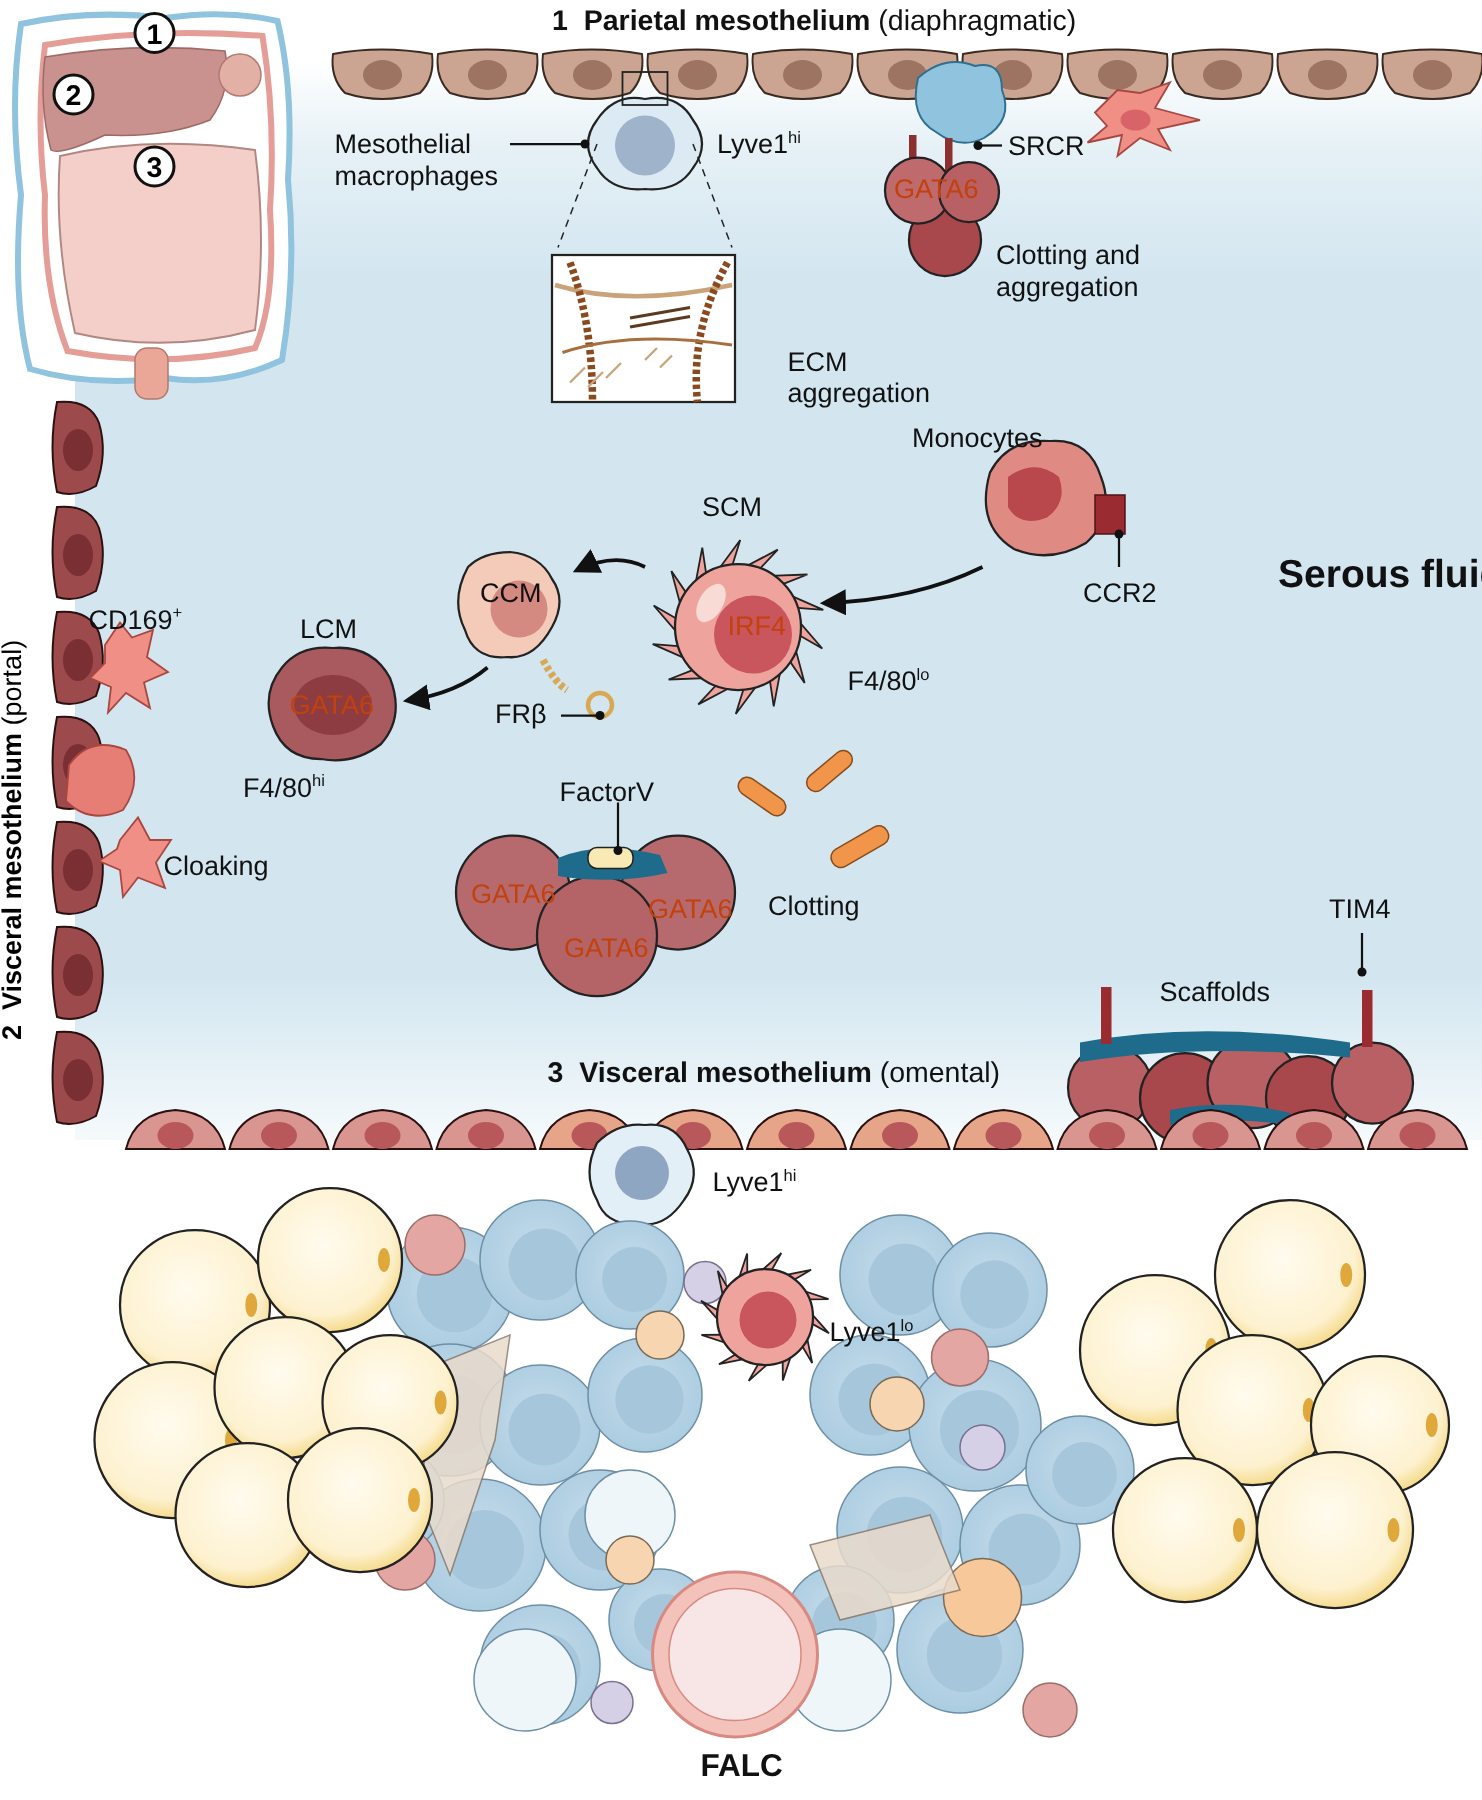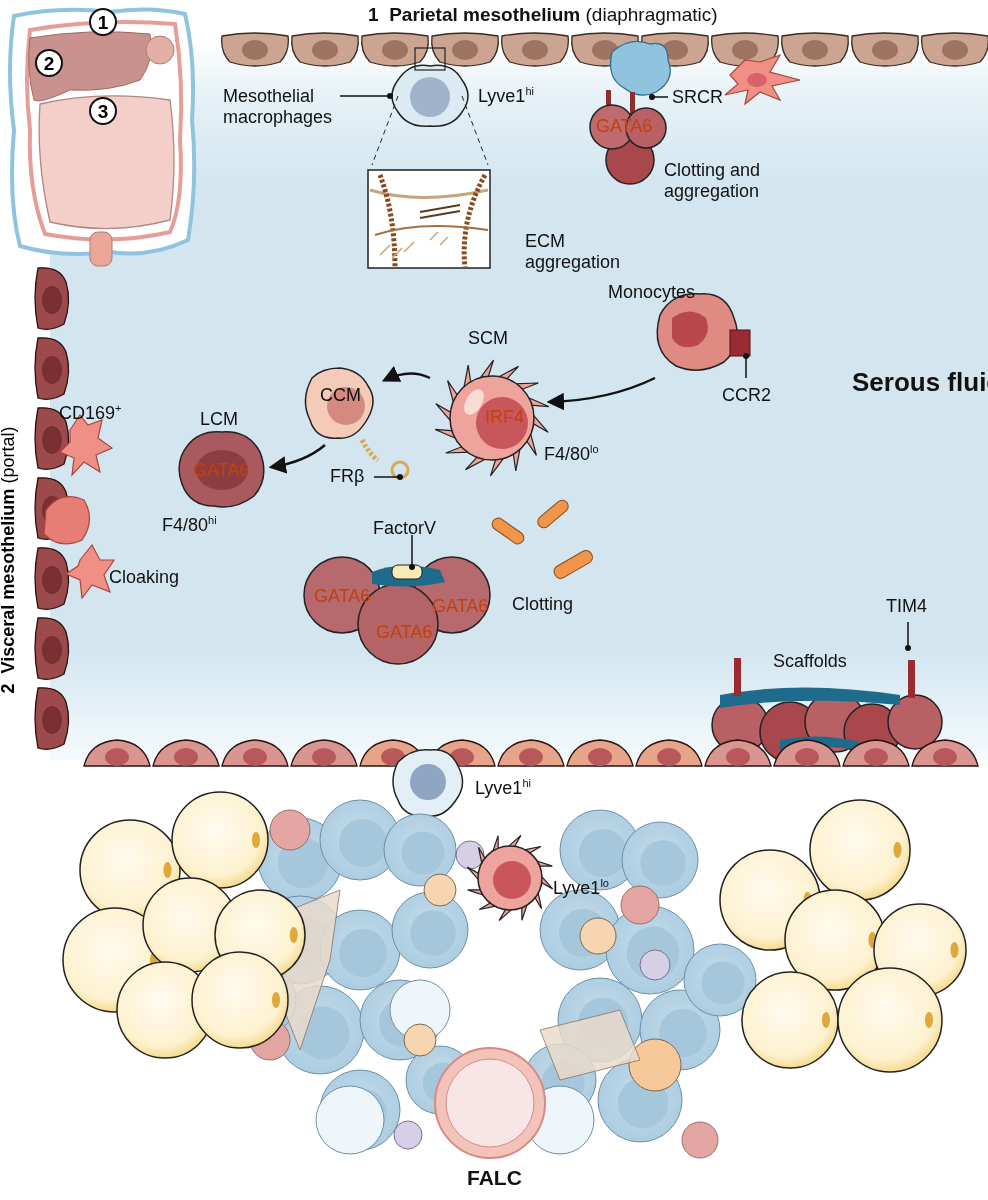--- a/index.html
+++ b/index.html
@@ -491,20 +491,25 @@
   <span class="title-b">Parietal mesothelium</span>
   <span>(diaphragmatic)</span>
 </div>
 
 <div class="vert">
   <span class="title-b">2</span>&nbsp;
   <span class="title-b">Visceral mesothelium</span>
   <span>(portal)</span>
 </div>
 
+<div class="lbl" style="left:365px;top:705px;font-size:19px;">
+  <span class="title-b">3</span>&nbsp;
+  <span class="title-b">Visceral mesothelium</span>
+  <span>(omental)</span>
+</div>
 
 <div class="lbl" style="left:223px;top:86px;">
   <div>Mesothelial</div>
   <div>macrophages</div>
 </div>
 <div class="lbl" style="left:478px;top:86px;"><span>Lyve1</span><sup>hi</sup></div>
 <div class="lbl" style="left:525px;top:200px;margin-top:31px;">
   <div>ECM</div>
   <div>aggregation</div>
 </div>
@@ -514,21 +519,21 @@
   <div>Clotting and</div>
   <div>aggregation</div>
 </div>
 
 <div class="lbl" style="left:608px;top:282px;">Monocytes</div>
 <div class="lbl" style="left:722px;top:385px;">CCR2</div>
 <div class="lbl title-b" style="left:852px;top:368px;font-size:26px;">Serous fluid</div>
 
 <div class="lbl" style="left:468px;top:328px;">SCM</div>
 <div class="lbl in-cell" style="left:485px;top:407px;">IRF4</div>
-<div class="lbl" style="left:544px;top:444px;text-align:right;"><span>F4/80</span><sup>lo</sup></div>
+<div class="lbl" style="left:565px;top:444px;text-align:right;"><span>F4/80</span><sup>lo</sup></div>
 
 <div class="lbl" style="left:320px;top:349px;margin-top:36px;">CCM</div>
 <div class="lbl" style="left:330px;top:466px;text-align:right;">FRβ</div>
 
 <div class="lbl" style="left:200px;top:409px;">LCM</div>
 <div class="lbl in-cell" style="left:193px;top:460px;">GATA6</div>
 <div class="lbl" style="left:162px;top:515px;"><span>F4/80</span><sup>hi</sup></div>
 
 <div class="lbl" style="left:59px;top:403px;"><span>CD169</span><sup>+</sup></div>
 <div class="lbl" style="left:109px;top:567px;">Cloaking</div>

